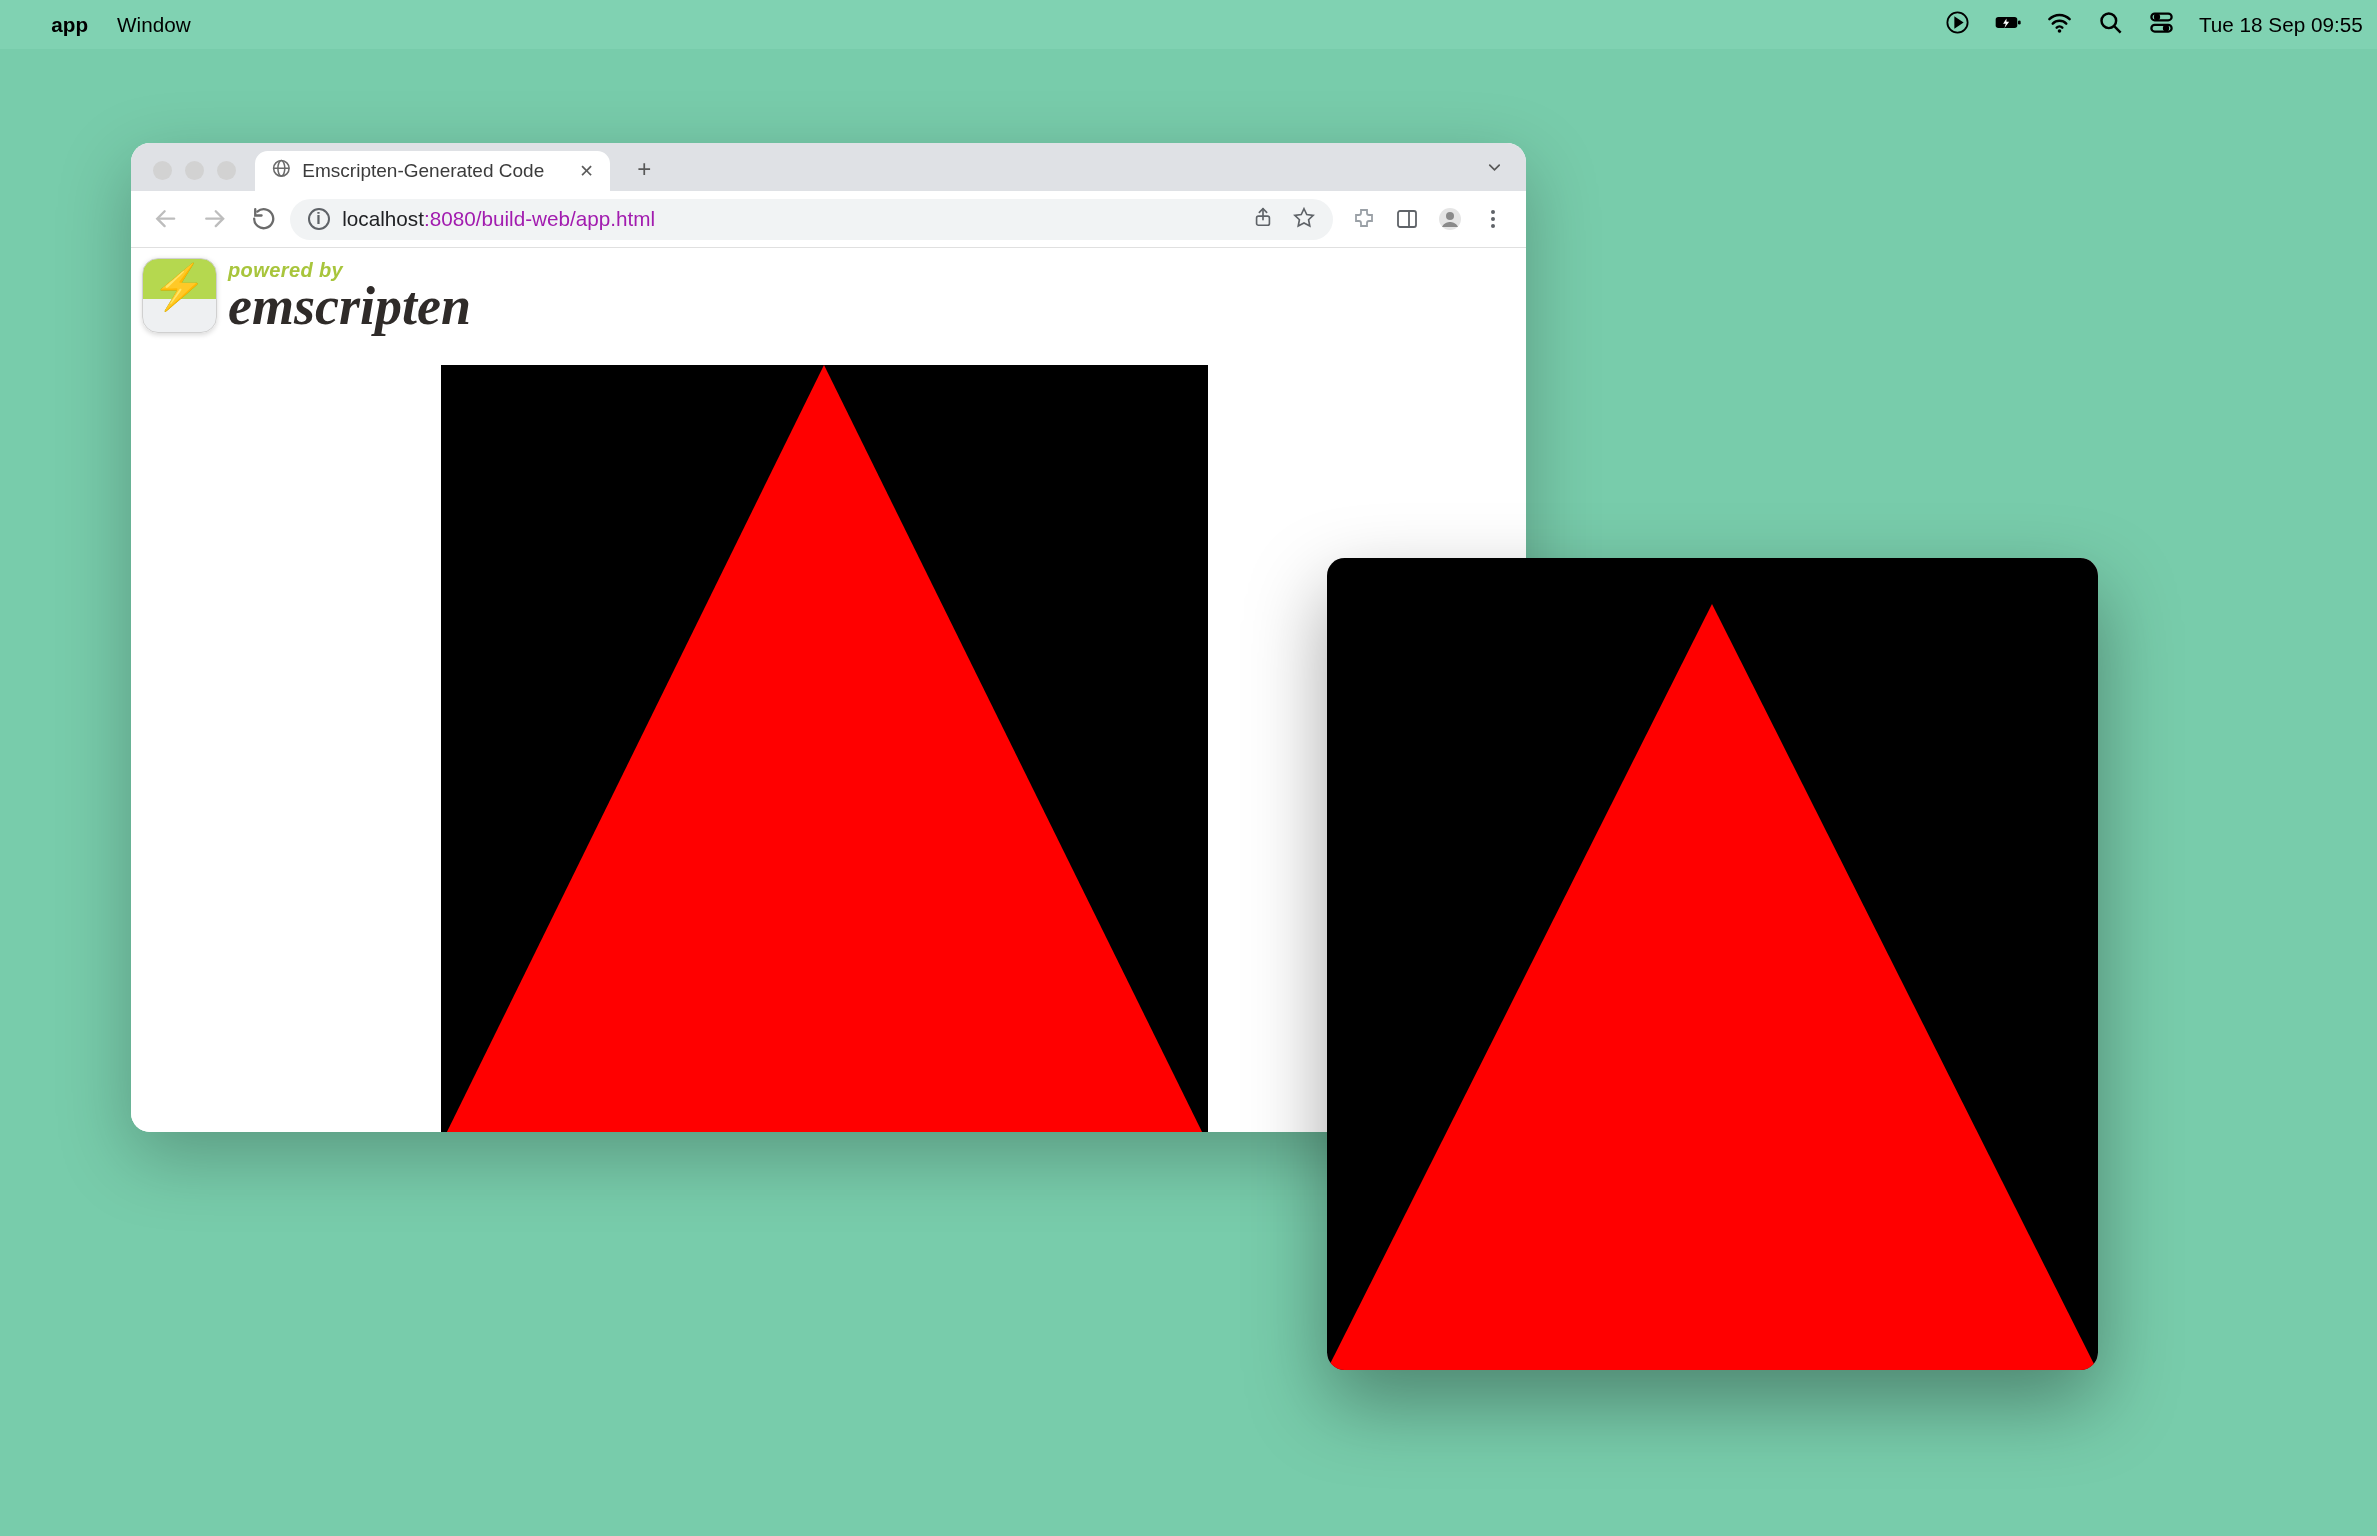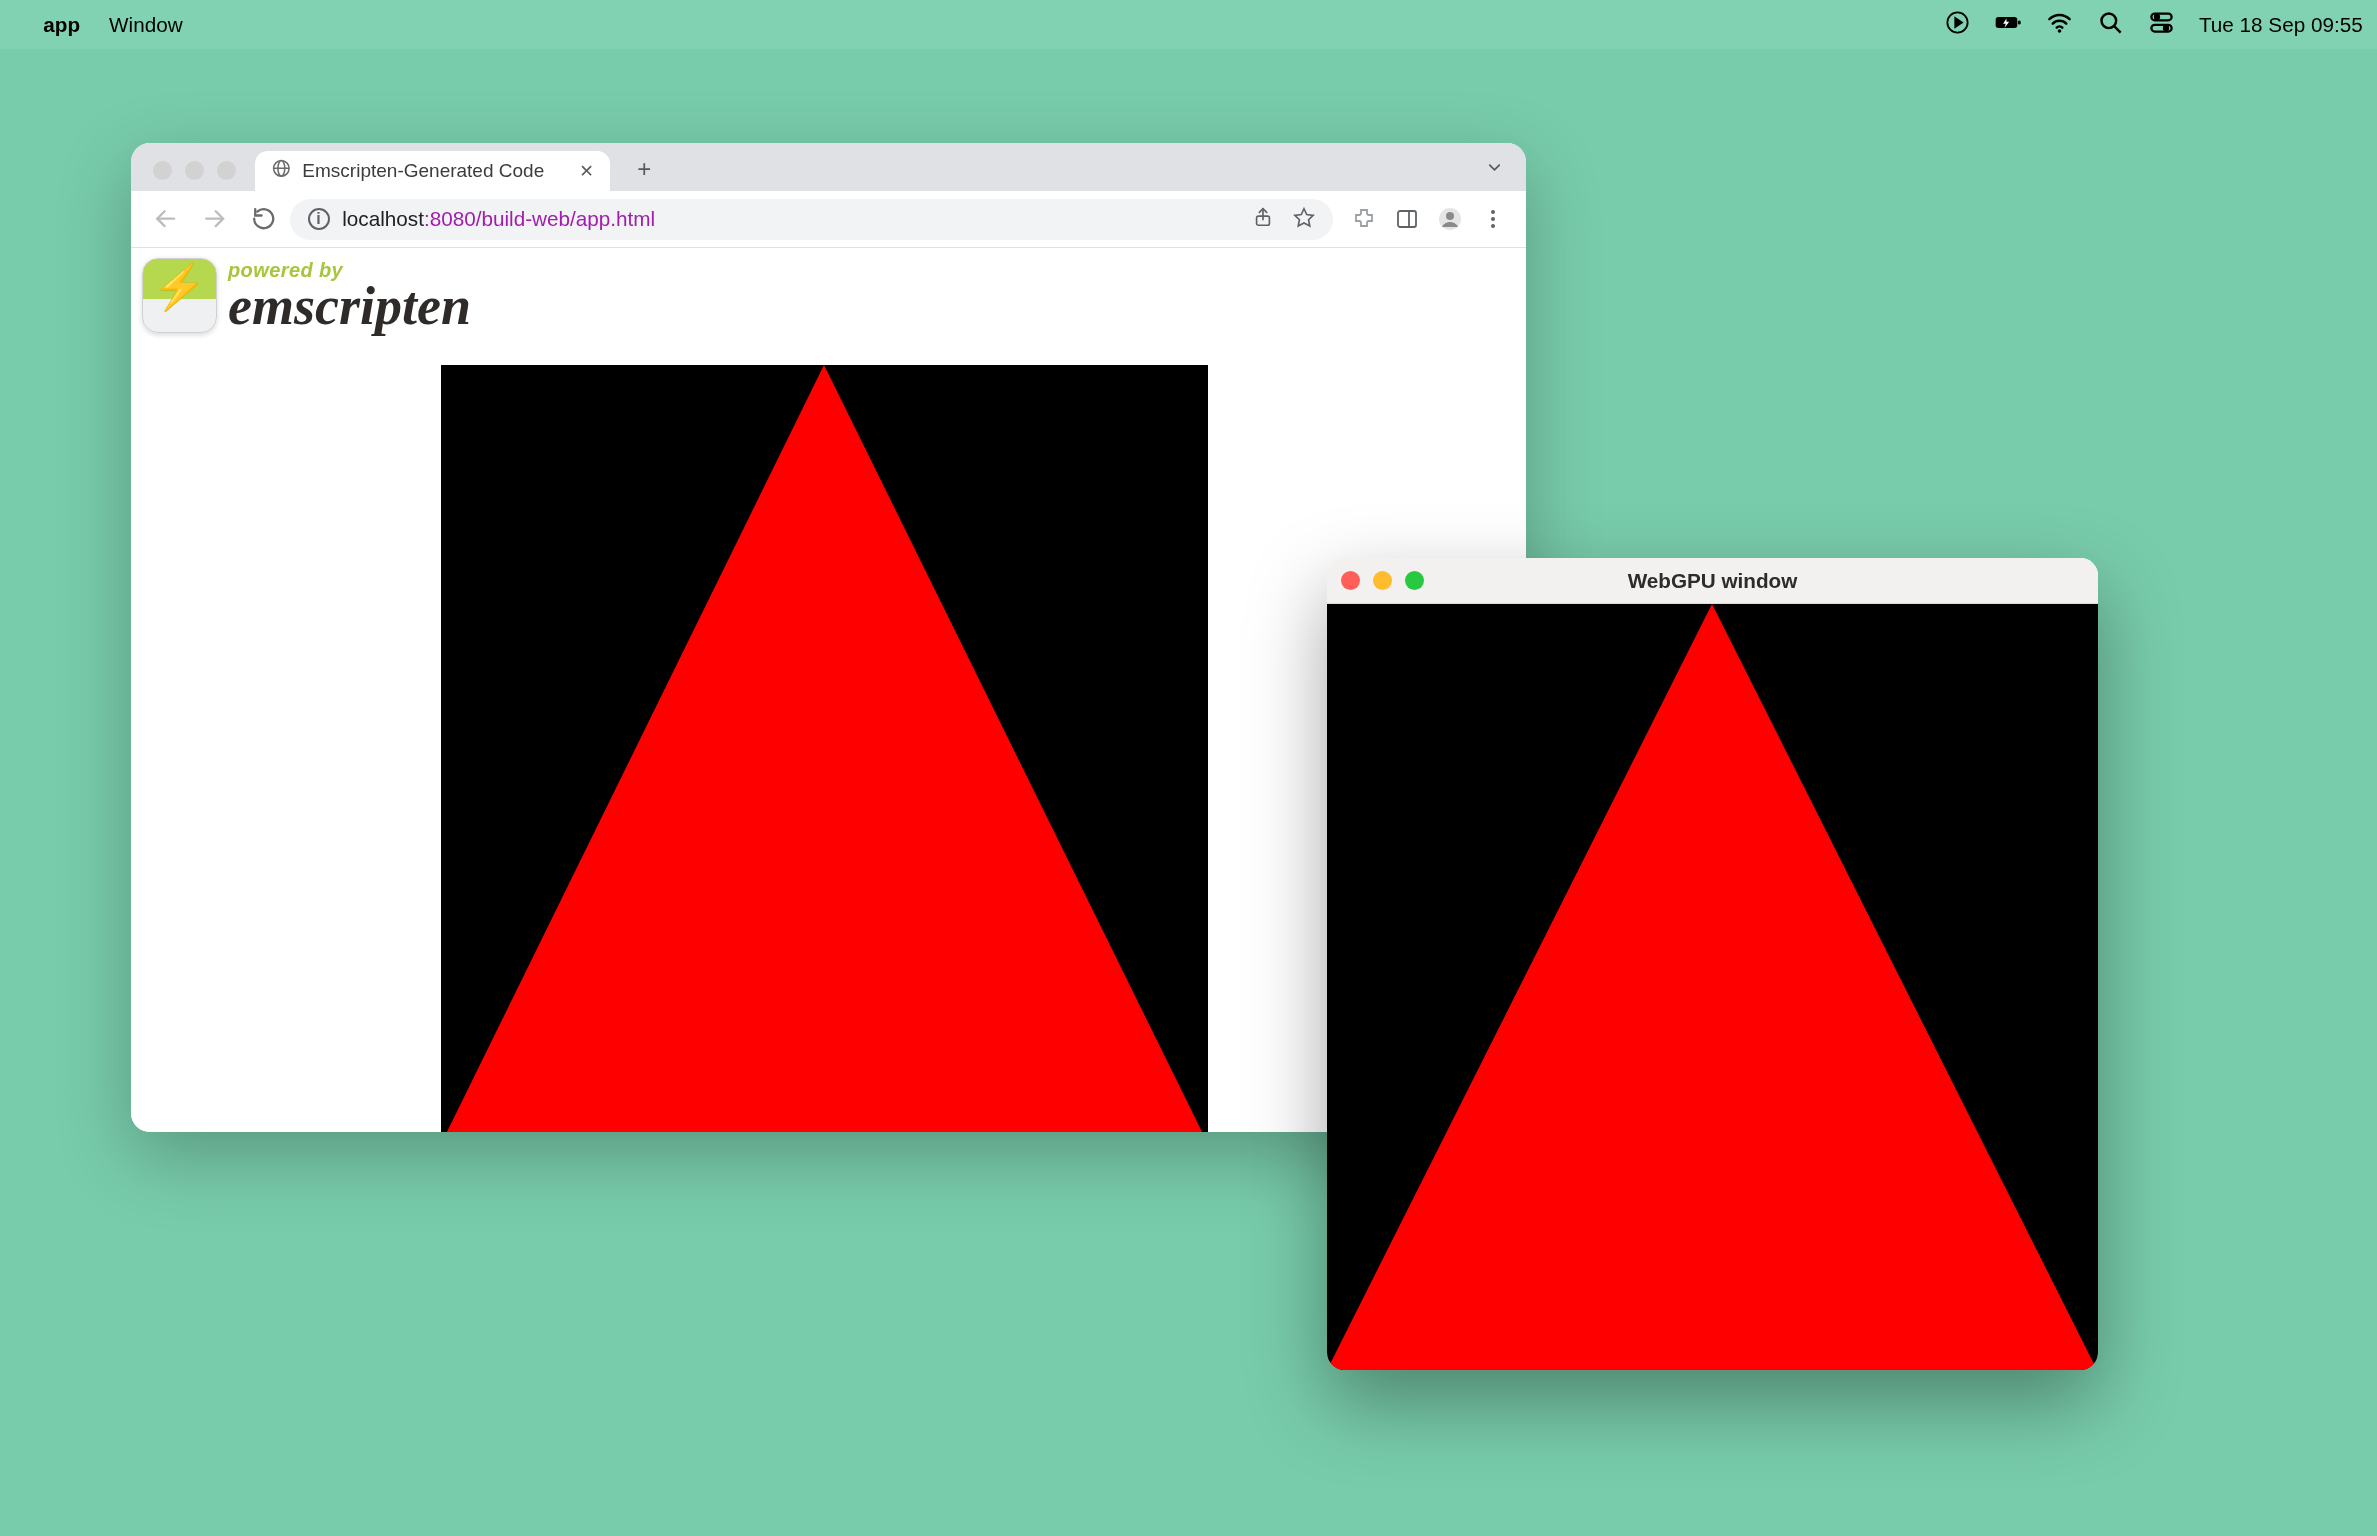--- a/index.html
+++ b/index.html
@@ -18,21 +18,21 @@
     height: 49px;
     background: #80d2b2;
     display: flex;
     align-items: center;
     font-size: 20.7px;
     color: #000;
     padding: 0 14.3px;
   }
   .menubar .left { display: flex; align-items: center; gap: 29px; }
   .menubar .left .apple { font-size: 27px; }
-  .menubar .left .bold { font-weight: 700; }
+  .menubar .left .bold { font-weight: 700; margin-left: 8px; }
   .menubar .right { margin-left: auto; display: flex; align-items: center; gap: 24px; }
   .menubar .right svg { width: 27px; height: 27px; }
   .menubar .clock { font-weight: 500; }
 
   
   .browser {
     position: absolute;
     left: 131px; top: 143px;
     width: 1395px; height: 989px;
     background: #fff;
@@ -350,25 +350,17 @@
         <div class="ems">emscripten</div>
       </div>
     </div>
     <div class="canvas1">
       <div class="tri"></div>
     </div>
   </div>
 </div>
 
 <div class="native">
-  <div class="native-title">
-    <div class="traffic2">
-      <span class="tl-red"></span>
-      <span class="tl-yel"></span>
-      <span class="tl-grn"></span>
-    </div>
-    <div class="title">WebGPU window</div>
-  </div>
   <div class="native-canvas">
     <div class="tri2"></div>
   </div>
 </div>
 
 
 </body></html>

